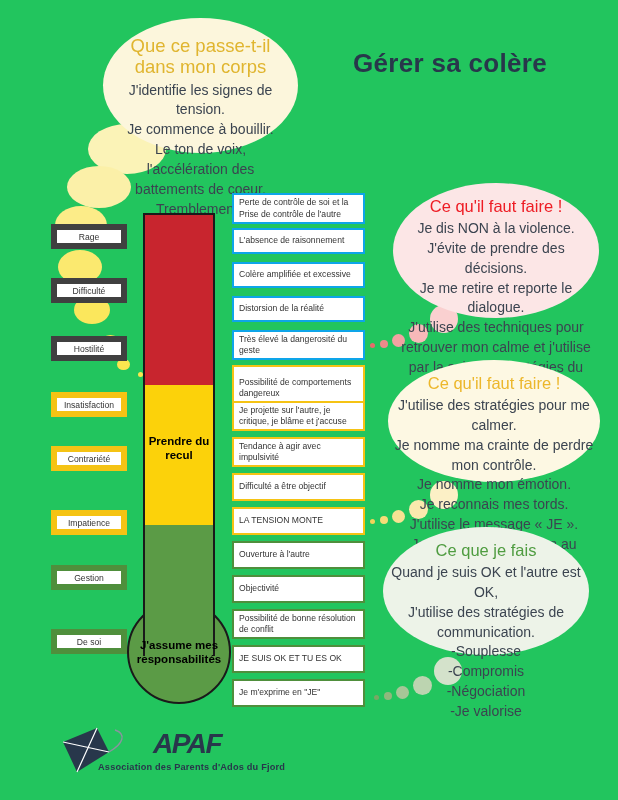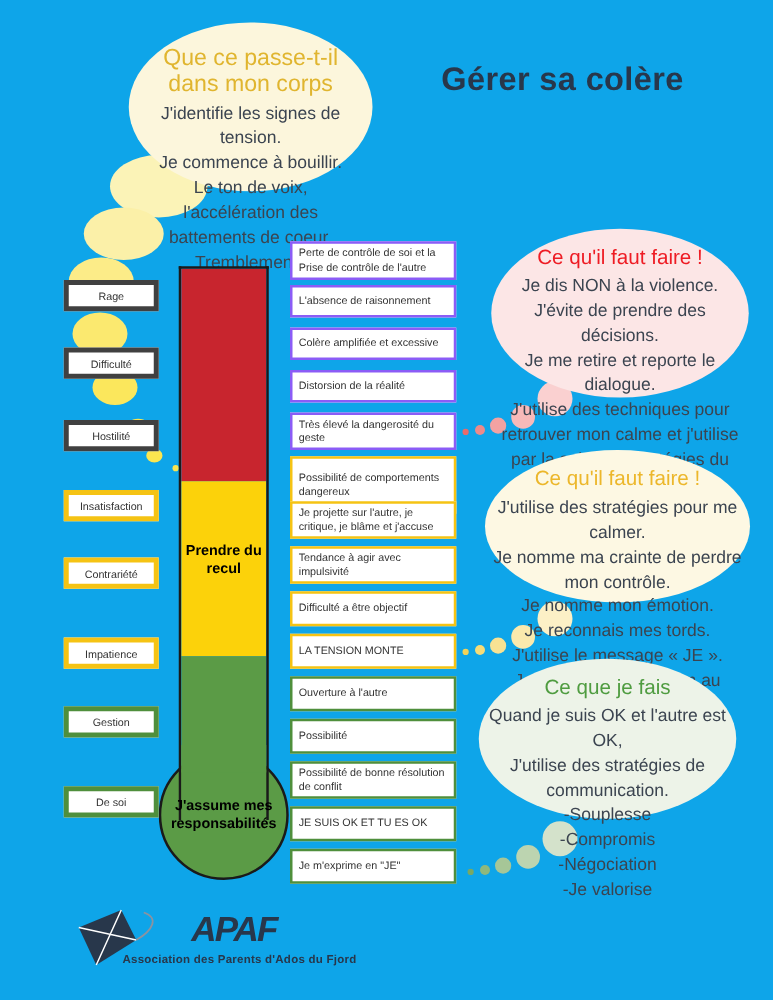--- a/index.html
+++ b/index.html
@@ -2,21 +2,21 @@
 <html><head>
 <meta charset="utf-8">
 <style>
   * { box-sizing: border-box; margin: 0; padding: 0; }
   html, body {
     width: 618px; height: 800px;
     background: #ffffff;
     font-family: "Liberation Sans", sans-serif;
     overflow: hidden;
   }
-  #canvas { position: relative; width: 618px; height: 800px; background: #0ea5e9; padding-left: 40px; }
+  #canvas { position: relative; width: 618px; height: 800px; background: #22c55e; padding-left: 40px; }
 
   
   .abs { position: absolute; }
 
   
   #page-title {
     position: absolute; left: 305px; top: 48px; width: 290px;
     text-align: center;
     font-size: 26px; font-weight: bold; color: #28374b;
     letter-spacing: 0.3px;
@@ -104,32 +104,32 @@
     font-size: 11.5px; font-weight: bold; color: #000; line-height: 1.22;
     z-index: 6;
   }
   #lbl-red    { left: 143px; top: 276px; }
   #lbl-yellow { left: 143px; top: 434px; }
   #lbl-green  { left: 127px; top: 638px; width: 104px; color: #000; }
 
   
   .left-box {
     position: absolute; left: 51px; width: 76px; height: 25px;
-    background: #fff; border: 4px solid #404040;
+    background: #fff; border: 6px solid #404040;
     display: flex; align-items: center; justify-content: center;
     font-size: 8.6px; color: #333; text-align: center;
     z-index: 5;
   }
   .left-box.y { border-color: #f5c314; }
   .left-box.g { border-color: #4f8f3c; }
 
   
   .mid-box {
     position: absolute; left: 232px; width: 133px;
-    background: #fff; border: 2px solid #8b5cf6;
+    background: #fff; border: 2px solid #0ea5e9;
     display: flex; align-items: center;
     padding: 3px 5px;
     font-size: 8.6px; color: #333; line-height: 1.3;
     z-index: 5;
   }
   .mid-box.y { border-color: #f5c314; }
   .mid-box.g { border-color: #4f8f3c; }
 
   
   .blob { position: absolute; border-radius: 50%; }
@@ -189,21 +189,21 @@
   <div class="mid-box" style="top:228px; height:26px;">L'absence de raisonnement</div>
   <div class="mid-box" style="top:262px; height:26px;">Colère amplifiée et excessive</div>
   <div class="mid-box" style="top:330px; height:30px;">Très élevé la dangerosité du geste</div>
   <div class="mid-box" style="top:296px; height:26px;">Distorsion de la réalité</div>
   <div class="mid-box y" style="top:365px; height:46px;">Possibilité de comportements dangereux</div>
   <div class="mid-box y" style="top:437px; height:30px;">Tendance à agir avec impulsivité</div>
   <div class="mid-box y" style="top:401px; height:30px;">Je projette sur l'autre, je critique, je blâme et j'accuse</div>
   <div class="mid-box y" style="top:473px; height:28px;">Difficulté a être objectif</div>
   <div class="mid-box y" style="top:507px; height:28px;">LA TENSION MONTE</div>
   <div class="mid-box g" style="top:541px; height:28px;">Ouverture à l'autre</div>
-  <div class="mid-box g" style="top:575px; height:28px;">Possibilité</div>
+  <div class="mid-box g" style="top:575px; height:28px;">Objectivité</div>
   <div class="mid-box g" style="top:609px; height:30px;">Possibilité de bonne résolution de conflit</div>
   <div class="mid-box g" style="top:645px; height:28px;">JE SUIS OK ET TU ES OK</div>
   <div class="mid-box g" style="top:679px; height:28px;">Je m'exprime en "JE"</div>
 
   <div class="dot" style="left:370px; top:343px; width:5px;  height:5px;  background:#e86b6b;"></div>
   <div class="dot" style="left:380px; top:340px; width:8px;  height:8px;  background:#ee8a8a;"></div>
   <div class="dot" style="left:392px; top:334px; width:13px; height:13px; background:#f3a2a2;"></div>
   <div class="dot" style="left:409px; top:324px; width:19px; height:19px; background:#f7b9b9;"></div>
   <div class="dot" style="left:430px; top:305px; width:28px; height:28px; background:#fad0d0;"></div>
 

